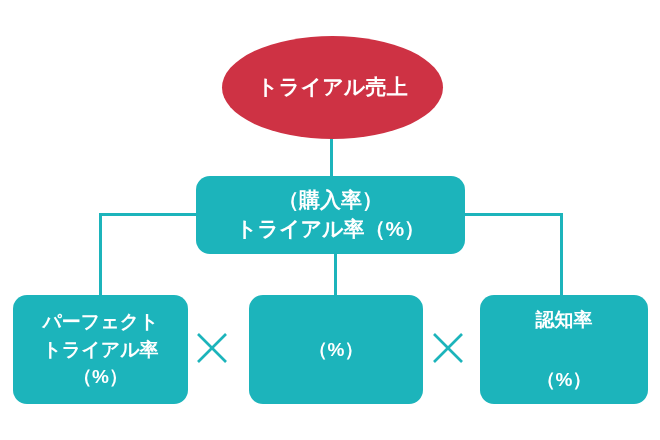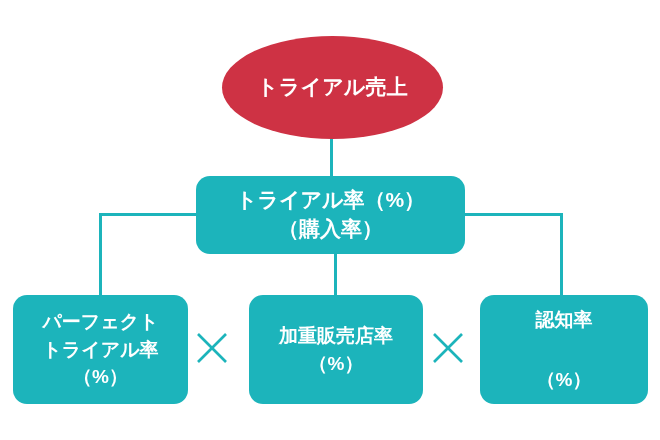--- a/index.html
+++ b/index.html
@@ -107,39 +107,38 @@
   <div class="conn" style="left:462px; top:213px; width:101px; height:3px;"></div>
   <div class="conn" style="left:560px; top:213px; width:3px; height:86px;"></div>
 
   <div class="conn" style="left:334px; top:250px; width:3px; height:49px;"></div>
 
   <div class="ellipse-node">
     <span class="node-line">トライアル売上</span>
   </div>
 
   <div class="box-node box-trial">
+    <span class="node-line">（購入率）</span>
     <span class="node-line">トライアル率（%）</span>
-    <span class="node-line">（購入率）</span>
   </div>
 
   <div class="box-node box-leaf leaf-1">
     <span class="node-line">パーフェクト</span>
     <span class="node-line">トライアル率</span>
     <span class="node-line">（%）</span>
   </div>
 
   <div class="times-mark times-1">
     <svg viewBox="0 0 36 36" aria-hidden="true">
       <line x1="4" y1="4" x2="32" y2="32" stroke="#1CB4BB" stroke-width="2.6"></line>
       <line x1="32" y1="4" x2="4" y2="32" stroke="#1CB4BB" stroke-width="2.6"></line>
     </svg>
   </div>
 
   <div class="box-node box-leaf leaf-2">
-    <span class="node-line">加重販売店率</span>
     <span class="node-line">（%）</span>
   </div>
 
   <div class="times-mark times-2">
     <svg viewBox="0 0 36 36" aria-hidden="true">
       <line x1="4" y1="4" x2="32" y2="32" stroke="#1CB4BB" stroke-width="2.6"></line>
       <line x1="32" y1="4" x2="4" y2="32" stroke="#1CB4BB" stroke-width="2.6"></line>
     </svg>
   </div>
 

